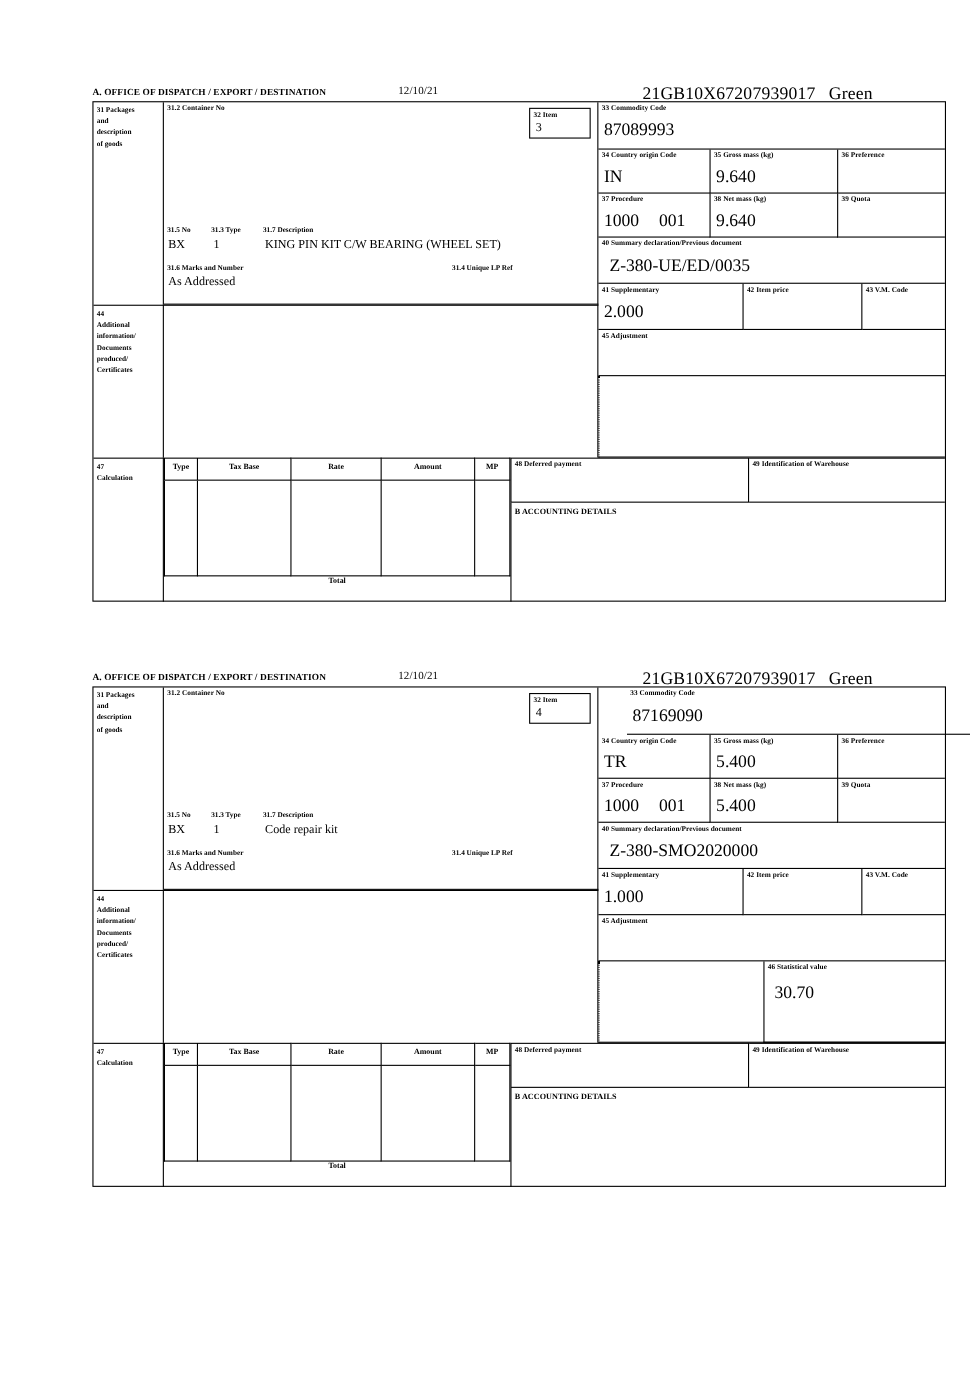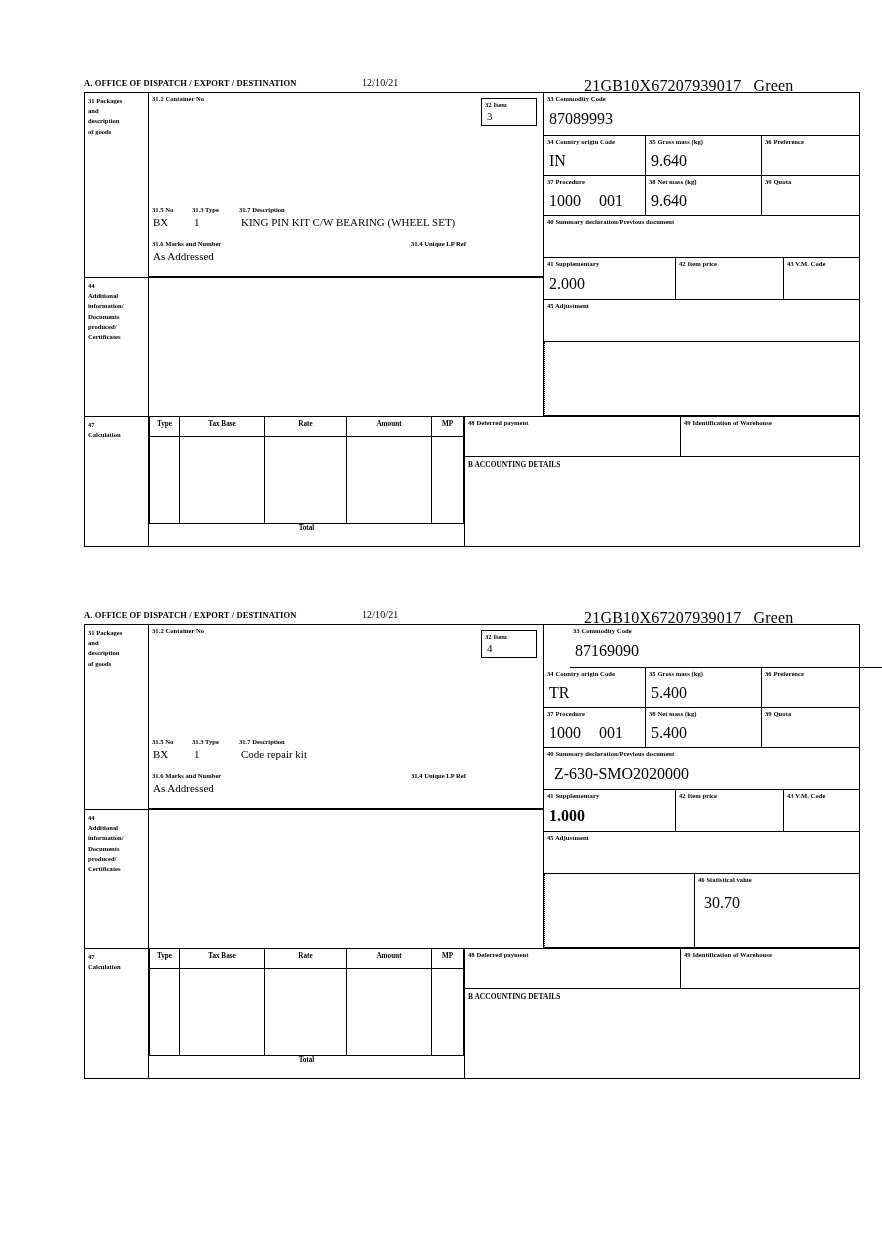--- a/index.html
+++ b/index.html
@@ -214,20 +214,21 @@
         <span class="lbl">38 Net mass (kg)</span>
         <span class="val" style="padding-top:5px;">9.640</span>
       </div>
       <div class="cell" style="left:677px;top:83px;width:97px;height:40px;border-bottom:1.3px solid #000;">
         <span class="lbl">39 Quota</span>
         <span class="val" style="padding-top:5px;"></span>
       </div>
 
       <div class="cell" style="left:459px;top:123px;width:315px;height:42px;border-bottom:1.3px solid #000;">
         <span class="lbl">40 Summary declaration/Previous document</span>
+        <span class="val" style="padding-top:6px;padding-left:10px;">Z-380-UE/ED/0035</span>
       </div>
 
       <div class="cell" style="left:459px;top:165px;width:132px;height:42px;border-bottom:1.3px solid #000;border-right:1.3px solid #000;">
         <span class="lbl">41 Supplementary</span>
         <span class="val" style="padding-top:6px;">2.000</span>
       </div>
       <div class="cell" style="left:591px;top:165px;width:108px;height:42px;border-bottom:1.3px solid #000;border-right:1.3px solid #000;">
         <span class="lbl">42 Item price</span>
         <span class="val" style="padding-top:6px;"></span>
       </div>
@@ -374,26 +375,26 @@
         <span class="lbl">38 Net mass (kg)</span>
         <span class="val" style="padding-top:5px;">5.400</span>
       </div>
       <div class="cell" style="left:677px;top:83px;width:97px;height:40px;border-bottom:1.3px solid #000;">
         <span class="lbl">39 Quota</span>
         <span class="val" style="padding-top:5px;"></span>
       </div>
 
       <div class="cell" style="left:459px;top:123px;width:315px;height:42px;border-bottom:1.3px solid #000;">
         <span class="lbl">40 Summary declaration/Previous document</span>
-        <span class="val" style="padding-top:6px;padding-left:10px;">Z-630-SMO2020000</span>
+        <span class="val" style="padding-top:6px;padding-left:10px;">Z-380-SMO2020000</span>
       </div>
 
       <div class="cell" style="left:459px;top:165px;width:132px;height:42px;border-bottom:1.3px solid #000;border-right:1.3px solid #000;">
         <span class="lbl">41 Supplementary</span>
-        <span class="val" style="padding-top:6px;font-weight:bold;">1.000</span>
+        <span class="val" style="padding-top:6px;">1.000</span>
       </div>
       <div class="cell" style="left:591px;top:165px;width:108px;height:42px;border-bottom:1.3px solid #000;border-right:1.3px solid #000;">
         <span class="lbl">42 Item price</span>
         <span class="val" style="padding-top:6px;"></span>
       </div>
       <div class="cell" style="left:699px;top:165px;width:75px;height:42px;border-bottom:1.3px solid #000;">
         <span class="lbl">43 V.M. Code</span>
         <span class="val" style="padding-top:6px;"></span>
       </div>
 

